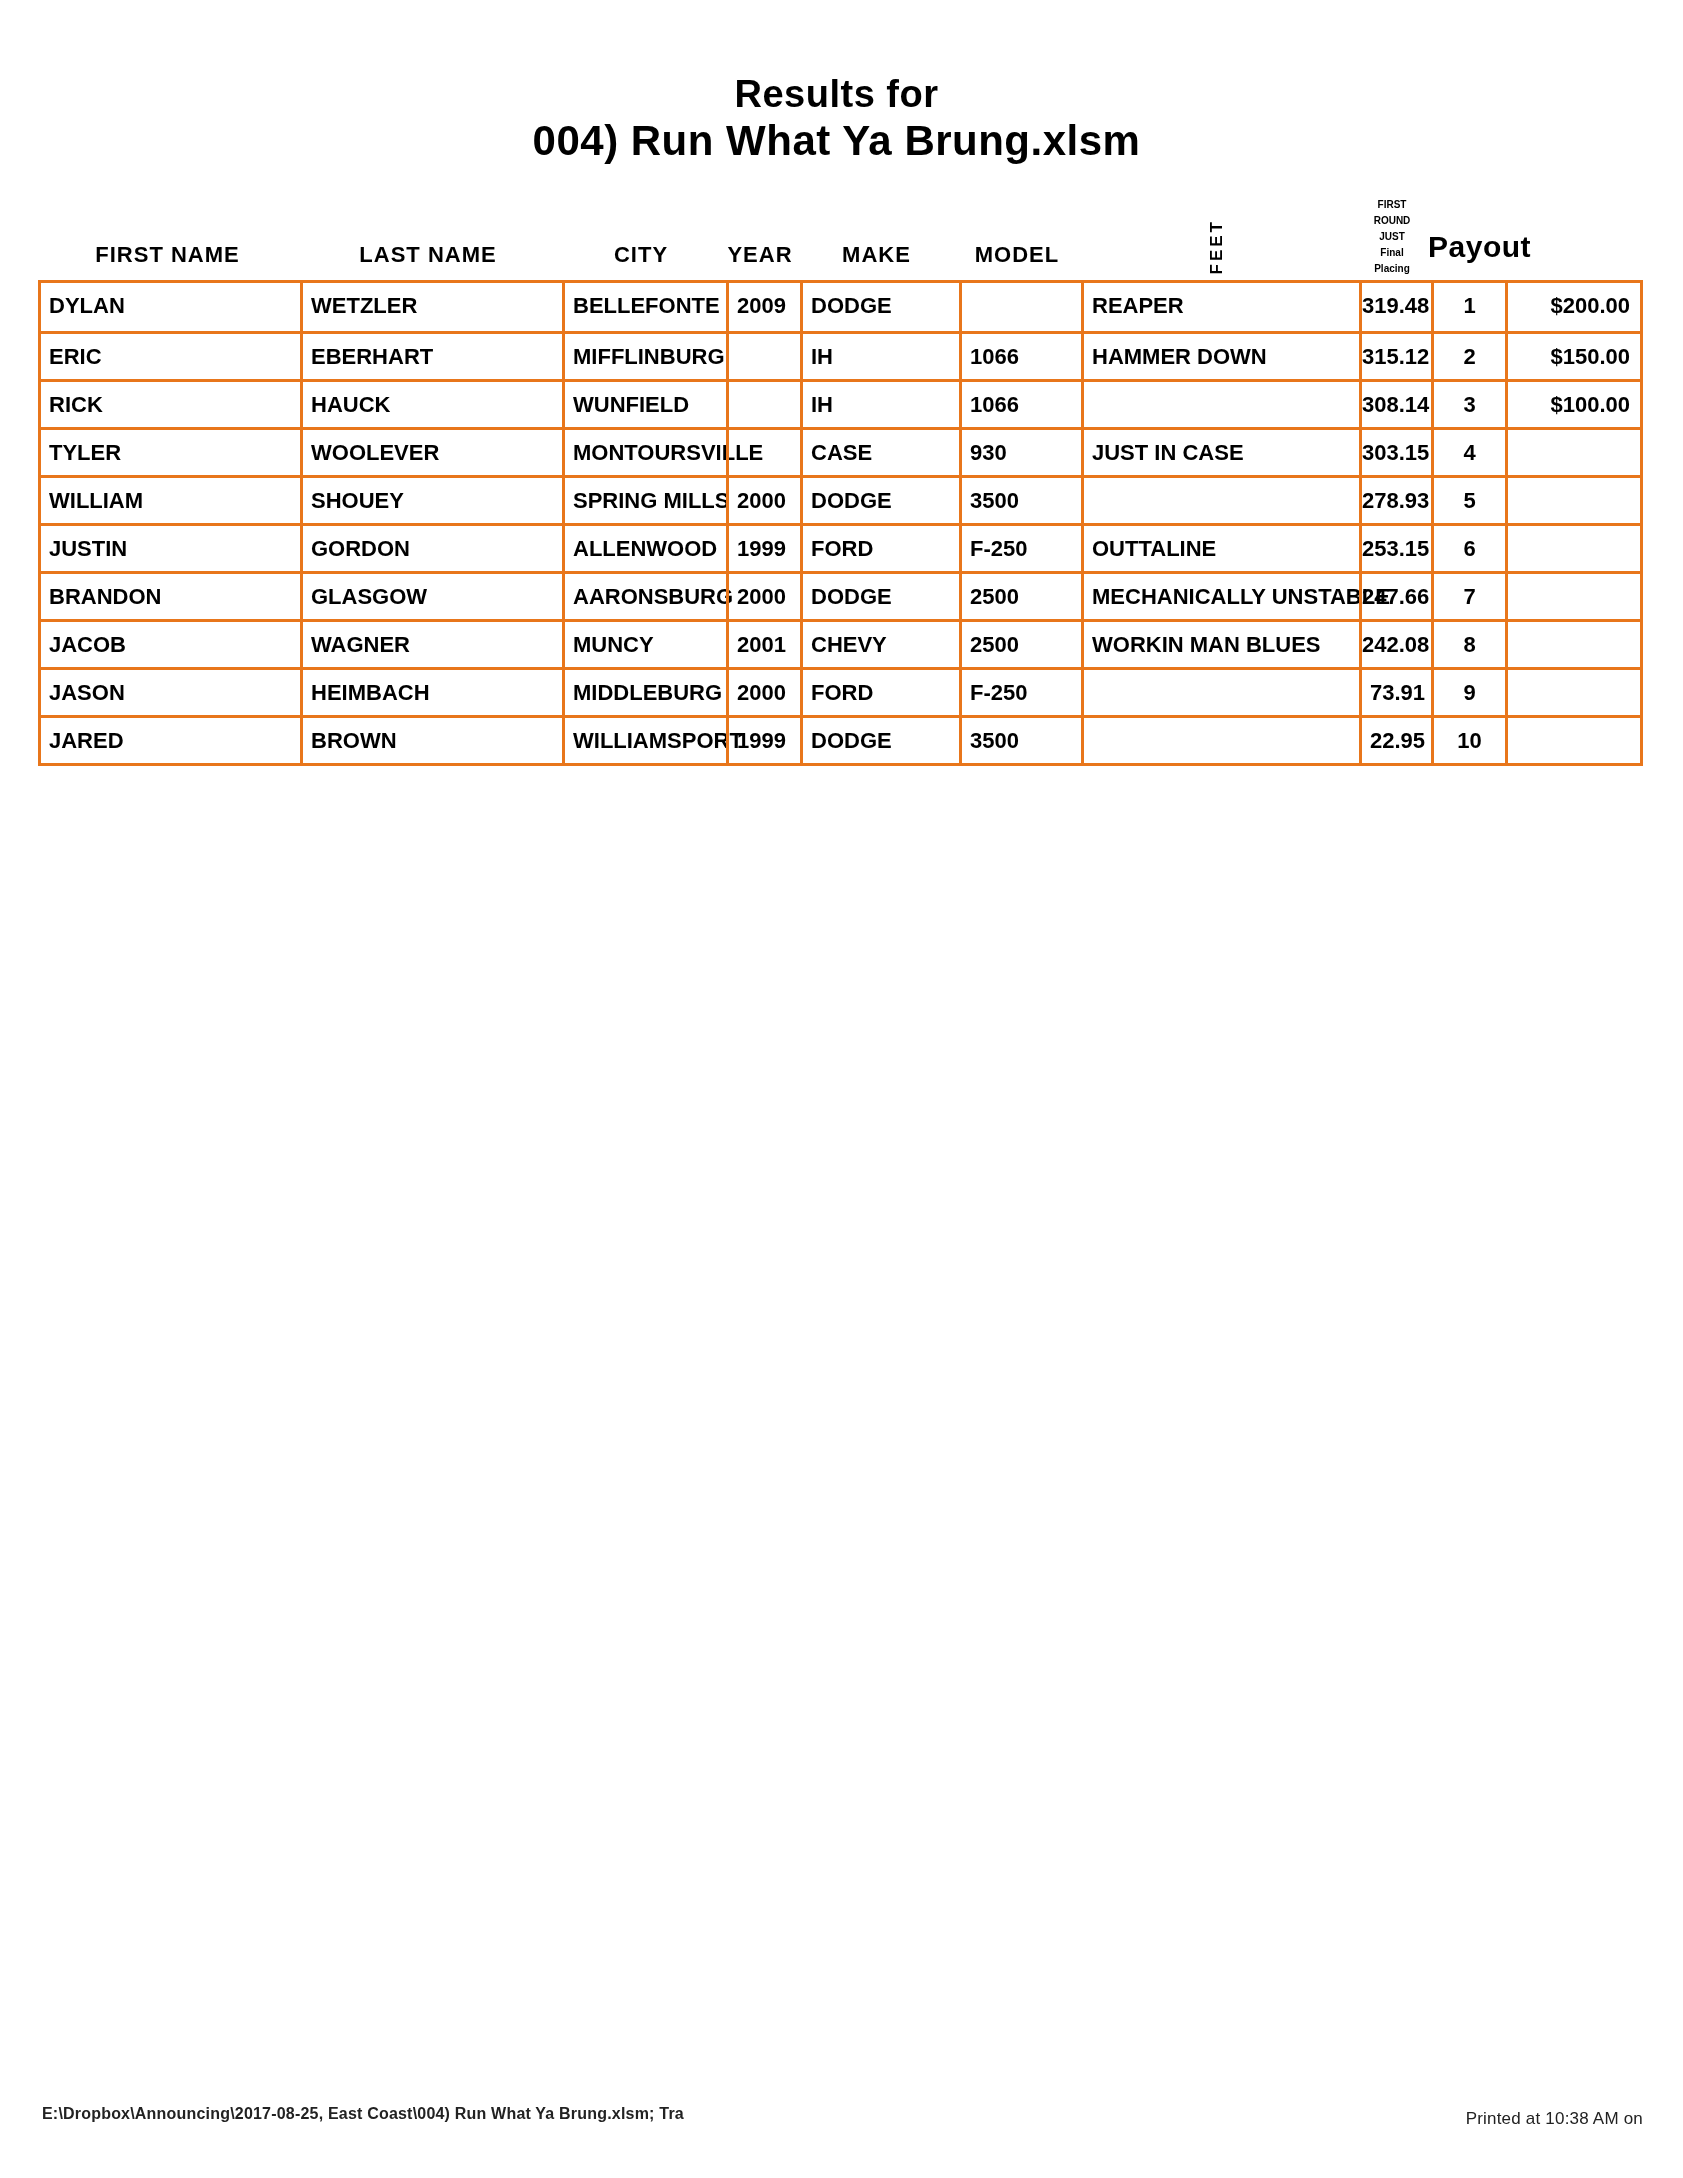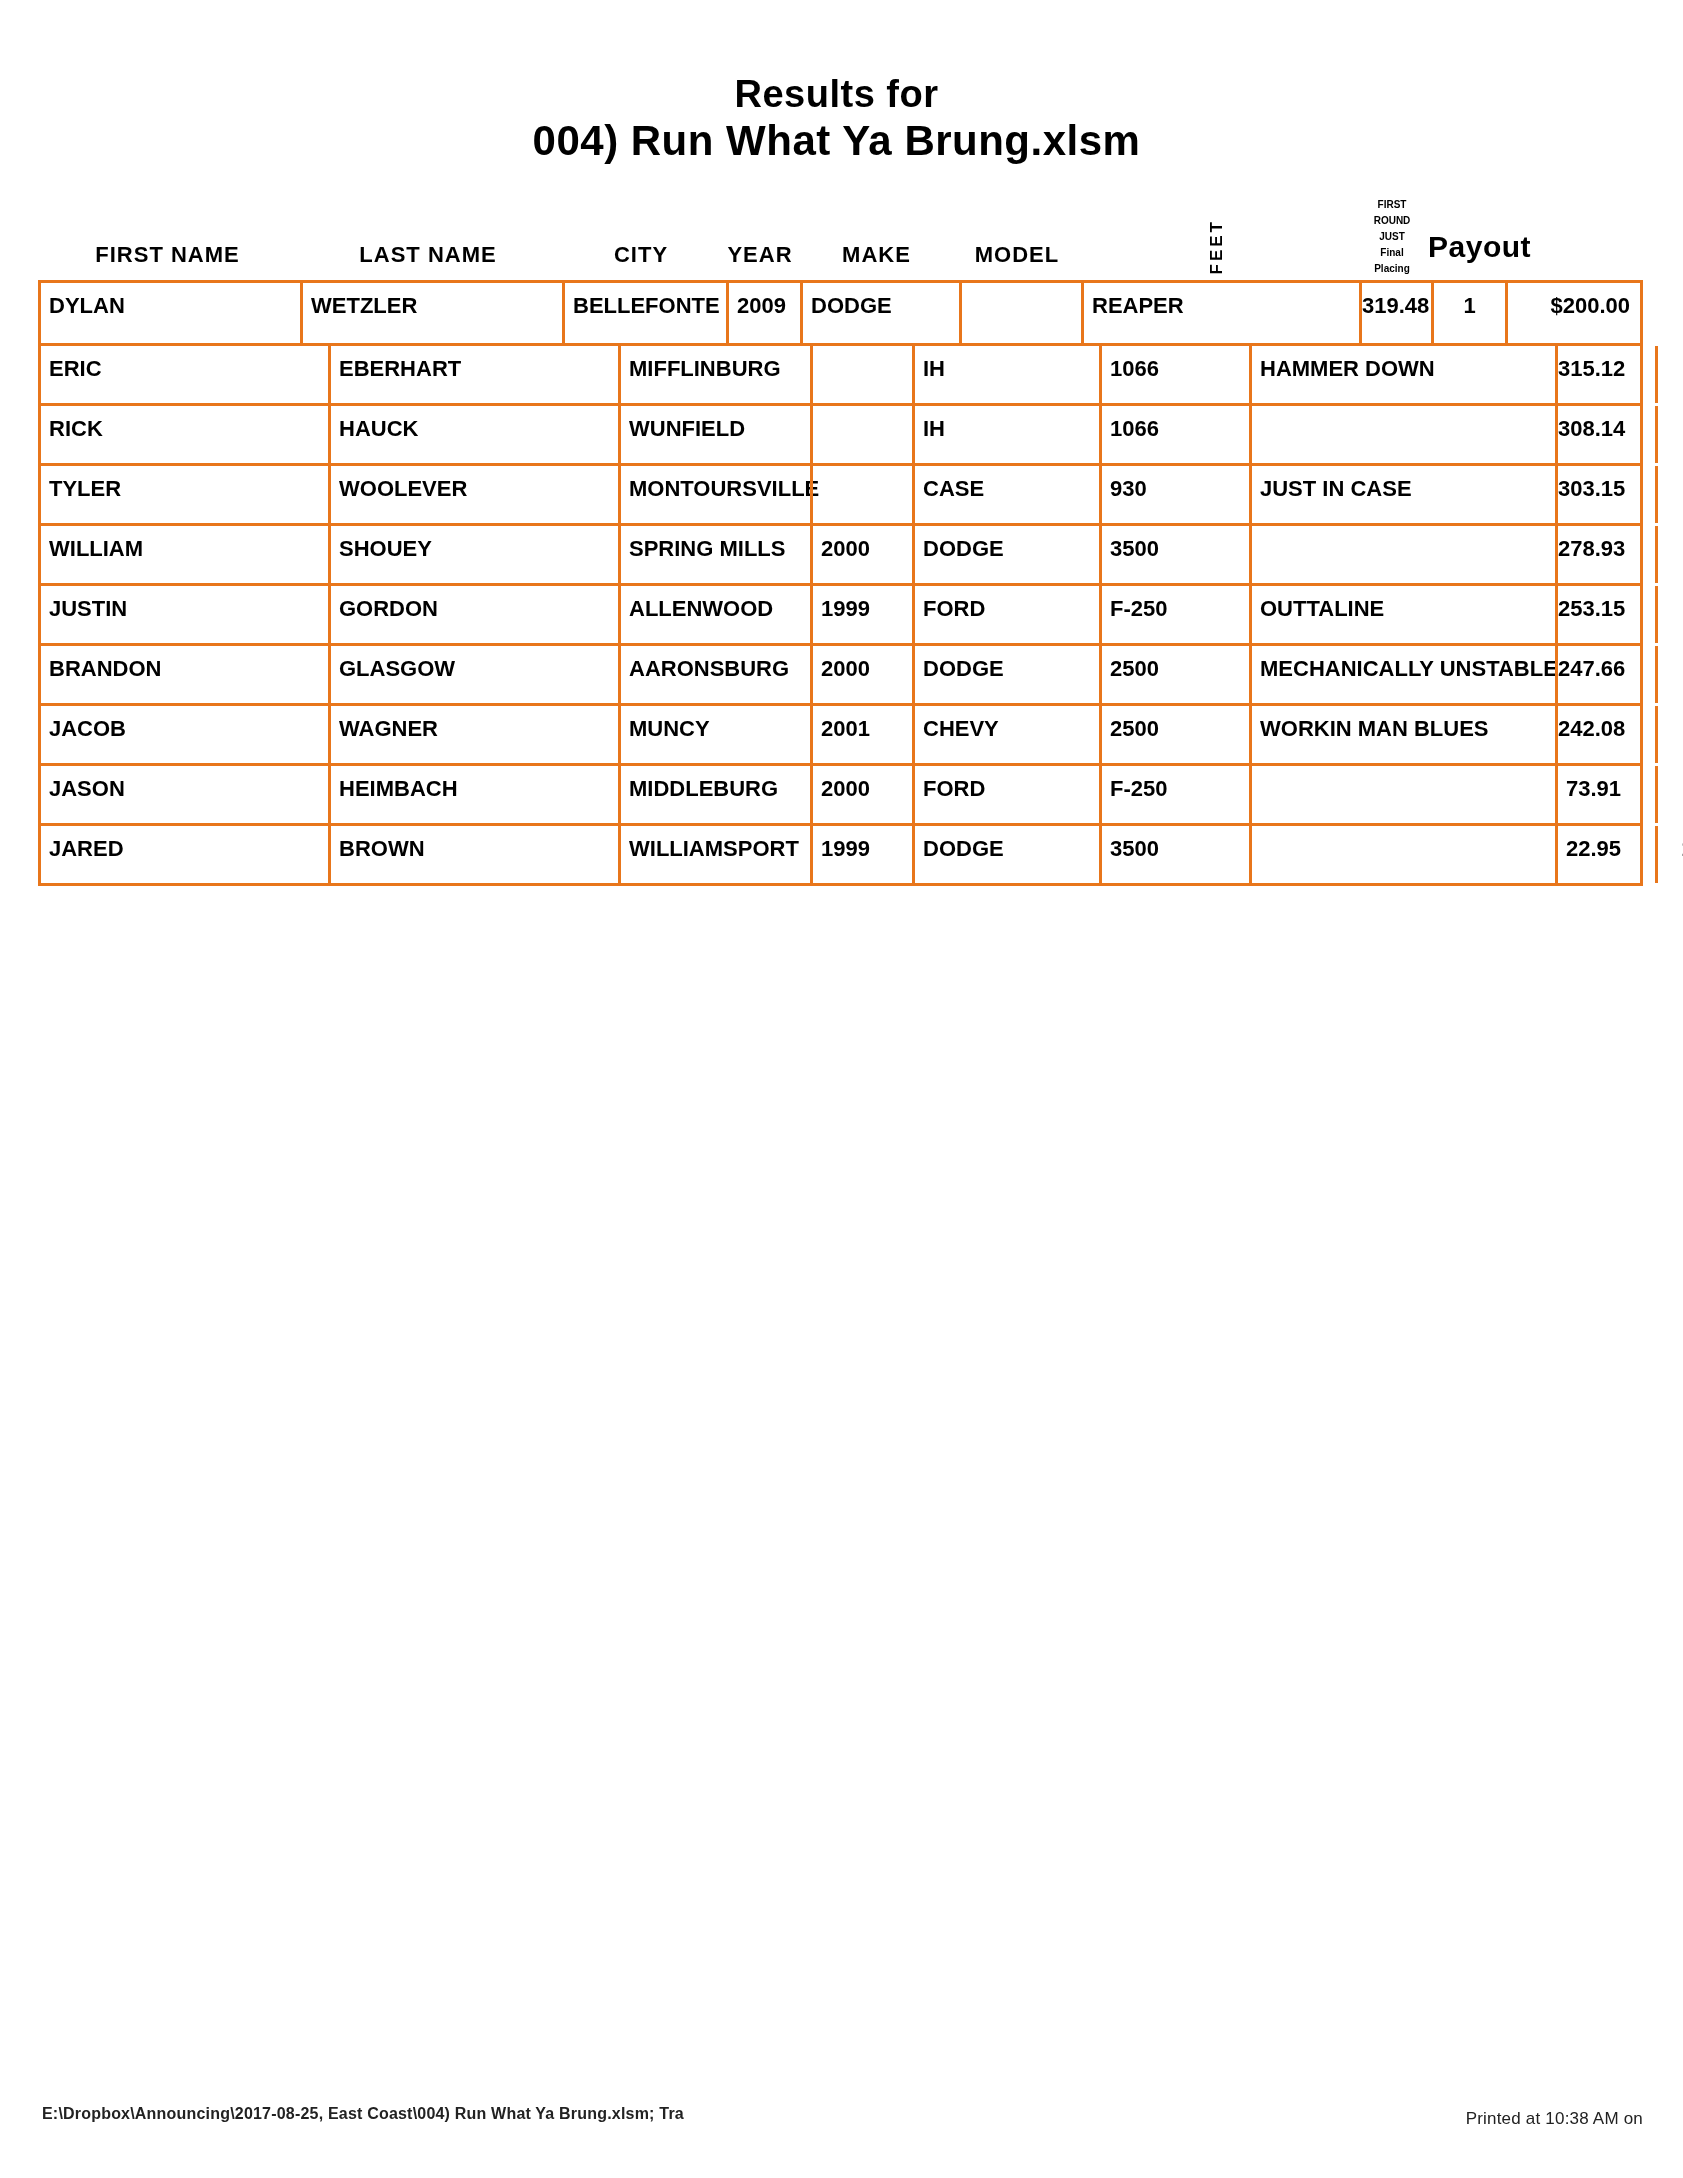--- a/index.html
+++ b/index.html
@@ -39,23 +39,23 @@
   .hdr-payout { font-size:30px; font-weight:bold; text-align:center; padding-bottom:16px; letter-spacing:0.5px; }
 
   
   .tbl {
     position:absolute; left:38px; top:280px; width:1605px;
     border:3px solid var(--oc);
   }
   .trow {
     display:grid;
     grid-template-columns:259px 262px 164px 74px 159px 122px 278px 72px 74px 133px;
-    height:60px;
-  }
-  .trow + .trow { border-top:3px solid var(--oc);gap:28px; }
+    height:48px;
+  }
+  .trow + .trow { border-top:3px solid var(--oc); }
   .tcell {
     font-size:22px; font-weight:bold;
     line-height:45px; padding-left:8px; white-space:nowrap; overflow:visible;
   }
   .tcell + .tcell { border-left:3px solid var(--oc); }
   .tcell.num   { text-align:right; padding-right:6px; padding-left:0; }
   .tcell.ctr   { text-align:center; padding-left:0; }
   .tcell.money { text-align:right; padding-right:8px; padding-left:0; }
 
   

